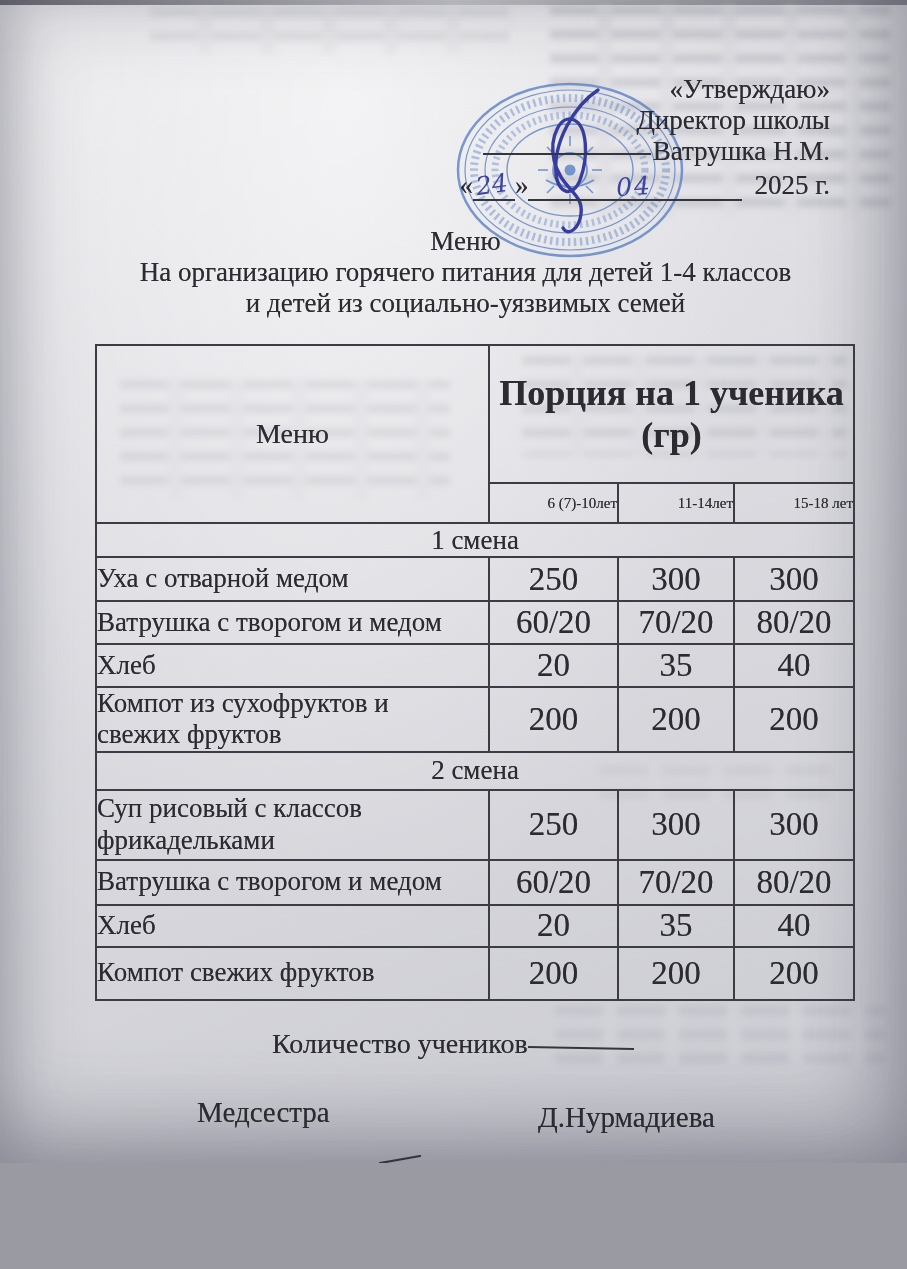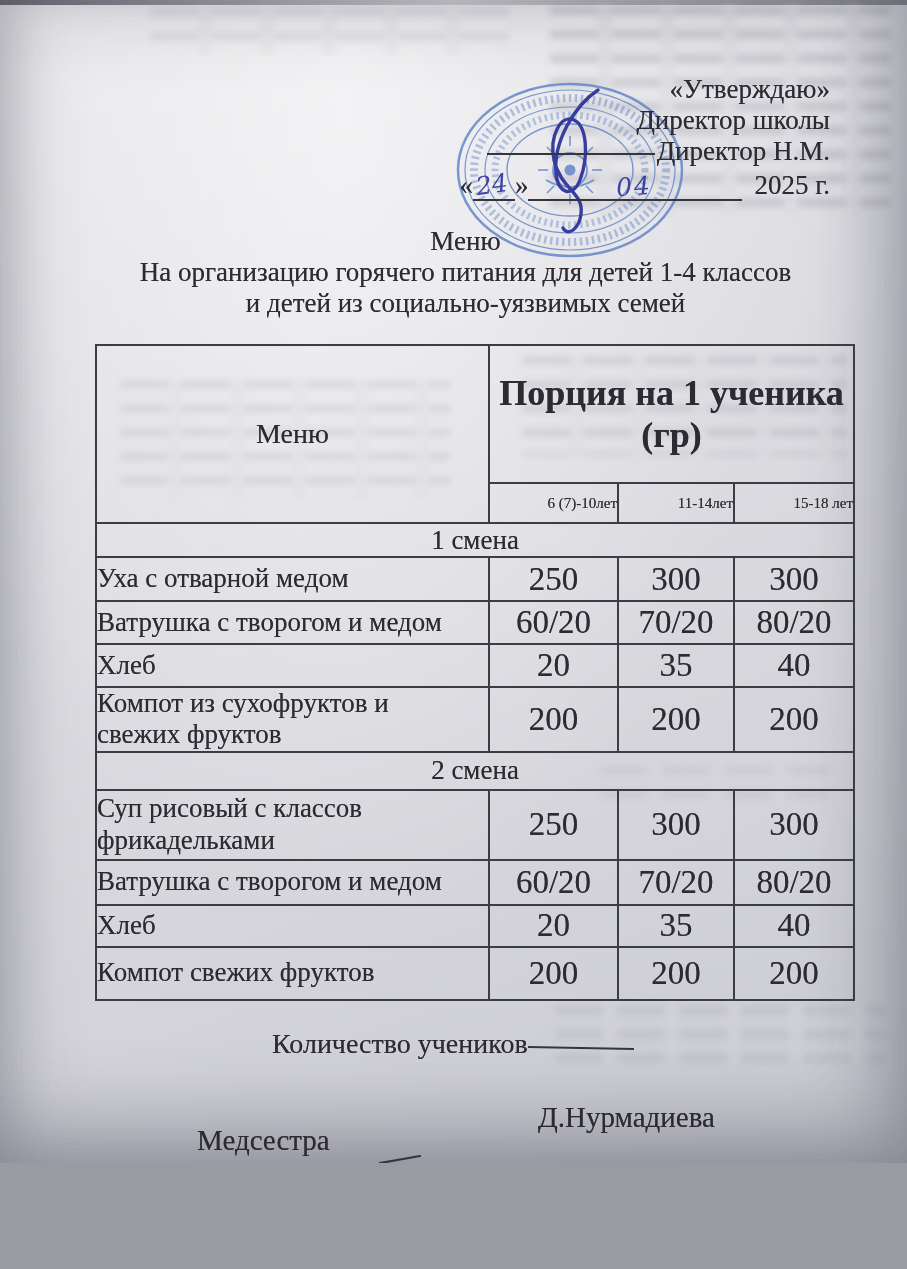--- a/index.html
+++ b/index.html
@@ -46,21 +46,21 @@
   .menu-table td{border:2px solid #3c3c44;padding:0;vertical-align:middle;overflow:hidden;}
   .menu-head{text-align:center;font-size:28px;}
   .portion-head{text-align:center;font-size:36px;font-weight:bold;}
   .age-cell{text-align:right;font-size:15px;}
   .sec-cell{text-align:center;font-size:27px;padding-right:20px;}
   .dish-cell{font-size:27px;padding:2px 4px 2px 6px;line-height:1.16;white-space:pre-line;}
   .num-cell{text-align:center;font-size:33px;}
   
   .count-line{position:absolute;left:272px;top:1028px;font-size:28px;z-index:3;}
   .count-blank{display:inline-block;width:106px;border-bottom:2px solid #35353c;transform:translateY(-4px) rotate(1.2deg);}
-  .lbl-nurse{position:absolute;left:197px;top:1124px;font-size:29px;z-index:3;}
+  .lbl-nurse{position:absolute;left:197px;top:1096px;font-size:29px;z-index:3;}
   .name-nurse{position:absolute;left:538px;top:1101px;font-size:29px;z-index:3;}
   .lbl-ip{position:absolute;left:198px;top:1164px;font-size:23px;z-index:3;}
   .ip-sig{position:absolute;left:378px;top:1153px;z-index:3;}
   .name-ip{position:absolute;left:438px;top:1178px;font-size:29px;z-index:3;}
 </style>
 </head>
 <body>
 
 <div class="page">
 
@@ -100,21 +100,21 @@
   </svg>
 
   <svg class="dir-sig" width="120" height="158" viewBox="0 0 120 158">
     <path d="M78,6 C54,22 33,58 36,90 C38,110 53,114 60,96 C69,72 67,42 54,36 C41,30 29,52 34,76 C41,106 64,108 61,130 C59,145 48,153 43,144" stroke="#383d9d" stroke-width="3.4" fill="none" stroke-linecap="round"></path>
   </svg>
 
   <div class="approval">
     <div>«Утверждаю»</div>
     <div>Директор школы</div>
     <div>
-      <span class="sig-blank"></span><span>Директор Н.М.</span>
+      <span class="sig-blank"></span><span>Ватрушка Н.М.</span>
     </div>
     <div class="date-line">
       <span>«</span>
       <span class="blank1">
           <span class="hand day">24</span>
         </span>
       <span>»</span>
       <span class="blank2">
           <span class="hand month">04</span>
         </span>

